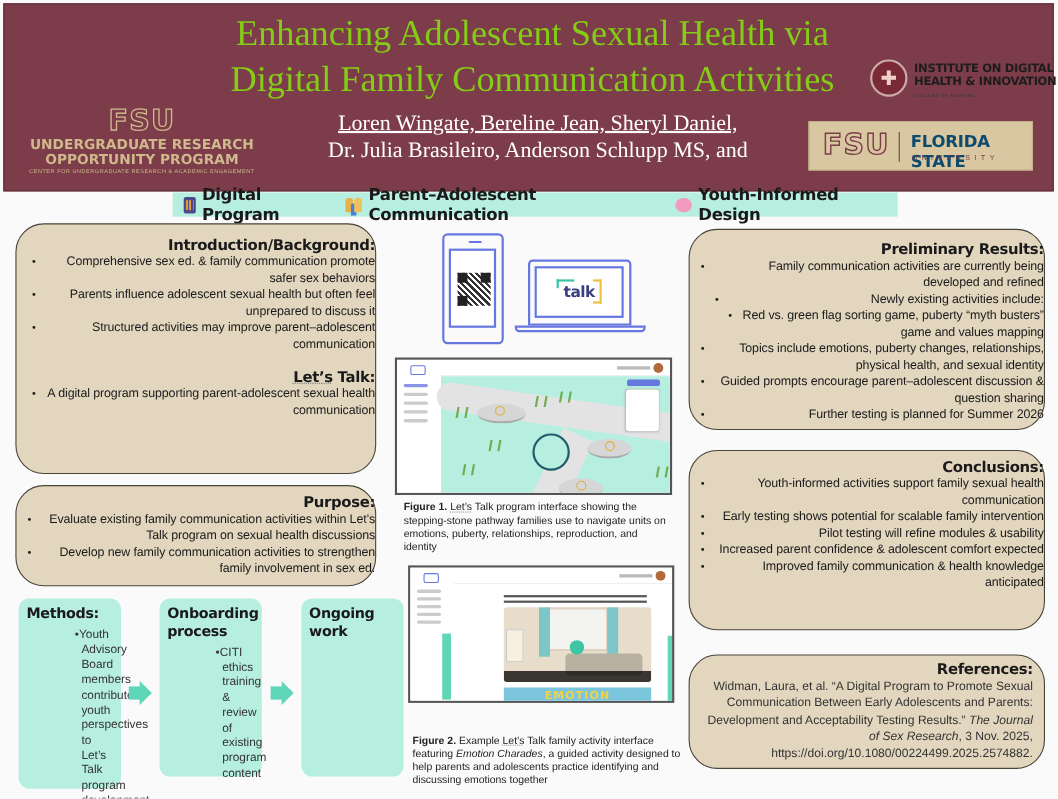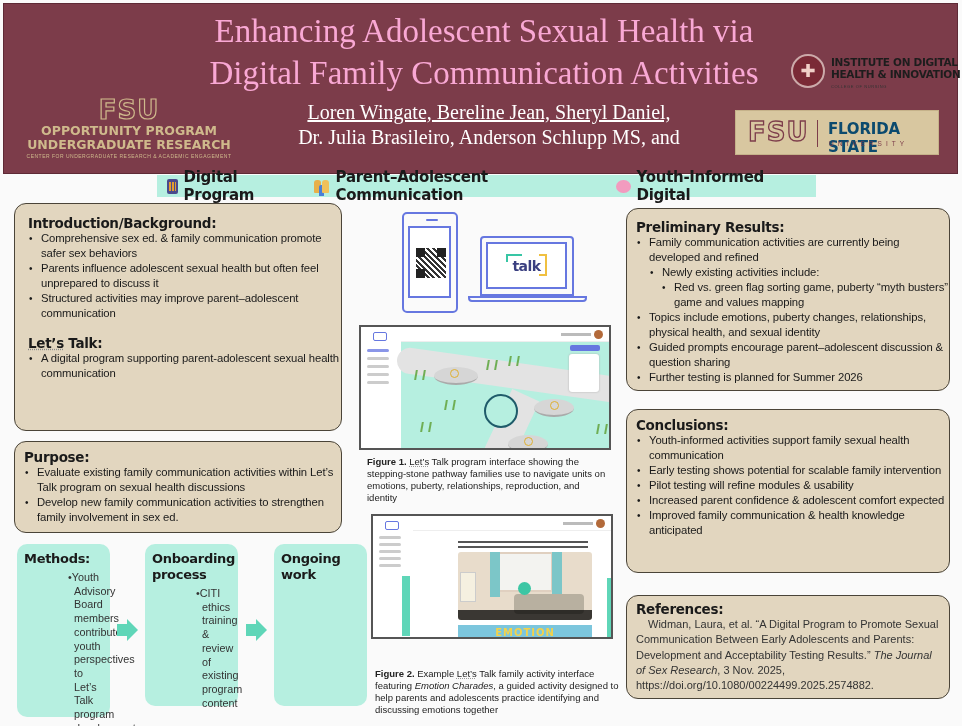--- a/index.html
+++ b/index.html
@@ -1,20 +1,20 @@
 <!DOCTYPE html>
 <html><head>
 <meta charset="utf-8">
 <style>
   * { box-sizing: border-box; margin: 0; padding: 0; }
   html, body { width: 962px; height: 726px; overflow: hidden; background: #fafafa; }
   body { font-family: "Liberation Sans", "DejaVu Sans", sans-serif; color: #1a1a1a; position: relative; }
 
   .header { position: absolute; left: 3px; top: 3px; width: 955px; height: 171px; background: #7c3c4a; border: 1px solid #5e2a36; }
-  .title { position: absolute; left: 150px; top: 6px; width: 660px; text-align: center; font-family: "Liberation Serif", "DejaVu Serif", serif; color: #f9a8d4; font-size: 33px; line-height: 42px; }
+  .title { position: absolute; left: 150px; top: 6px; width: 660px; text-align: center; font-family: "Liberation Serif", "DejaVu Serif", serif; color: #84cc16; font-size: 33px; line-height: 42px; }
   .authors { position: absolute; left: 240px; top: 96px; width: 490px; text-align: center; font-family: "Liberation Serif", "DejaVu Serif", serif; color: #fff; font-size: 20px; line-height: 25px; }
   .authors .u { text-decoration: underline; }
 
   .urop { position: absolute; left: 10px; top: 92px; width: 230px; text-align: center; color: #cfb98c; }
   .urop .fsu { font-size: 26px; font-weight: bold; letter-spacing: 1px; font-family: "DejaVu Sans", sans-serif; color: transparent; -webkit-text-stroke: 1.2px #cfb98c; line-height: 28px; }
   .urop .l1 { font-size: 12.5px; font-weight: bold; line-height: 14px; font-family: "DejaVu Sans", sans-serif; }
   .urop .l2 { font-size: 5px; letter-spacing: 0.5px; line-height: 9px; }
 
   .idhi { position: absolute; left: 787px; top: 49px; width: 170px; height: 42px; }
   .idhi .badge { position: absolute; left: 0; top: 1px; width: 34px; height: 34px; border-radius: 50%; background: #7a2a36; border: 2px solid #caa; display:flex; align-items:center; justify-content:center; color:#f2c; }
@@ -30,21 +30,21 @@
 
   .tagbar { position: absolute; left: 157px; top: 175px; width: 659px; height: 22px; background: #b6efe0; display: flex; align-items: center; padding-left: 10px; gap: 6px; font-size: 15px; font-weight: bold; font-family: "DejaVu Sans", sans-serif; letter-spacing: -0.3px; }
   .tagbar .ico-calc { display:inline-block; width: 11px; height: 15px; background: #4b4a8c; border-radius: 2px; position: relative; }
   .tagbar .ico-calc::after { content:""; position:absolute; left:2px; top:3px; width:7px; height:9px; background:
      repeating-linear-gradient(90deg, #f5a623 0 2px, transparent 2px 3px); opacity: .9; }
   .tagbar .ico-fam { display:inline-block; width: 16px; height: 15px; position: relative; }
   .tagbar .ico-fam::before { content:""; position:absolute; left:0; top:1px; width:7px; height:13px; border-radius:3px 3px 1px 1px; background:#e8b04a; }
   .tagbar .ico-fam::after { content:""; position:absolute; left:8px; top:1px; width:7px; height:13px; border-radius:3px 3px 1px 1px; background:#f0c15a; box-shadow: -4px 4px 0 -1px #4a7fd6; }
   .tagbar .ico-brain { display:inline-block; width: 15px; height: 13px; border-radius: 50%; background: #f29bbf; }
 
-  .box { position: absolute; background: #e2d6bf; border: 1.5px solid #4a4438; border-radius: 12px; }
+  .box { position: absolute; background: #e2d6bf; border: 1.5px solid #4a4438; border-radius: 26px; text-align: right; }
   .box h3 { font-size: 13.5px; font-weight: bold; line-height: 16px; font-family: "DejaVu Sans", sans-serif; letter-spacing: -0.3px; }
   .box ul { list-style: none; }
   .box li { font-size: 11.3px; line-height: 15px; position: relative; padding-left: 13px; letter-spacing: -0.1px; }
   .box li::before { content: "•"; position: absolute; left: 1px; top: 0; font-size: 10px; }
   .box li.l2 { padding-left: 26px; }
   .box li.l2::before { left: 14px; }
   .box li.l3 { padding-left: 38px; }
   .box li.l3::before { left: 26px; }
 
   #intro { left: 14px; top: 203px; width: 328px; height: 228px; padding: 11px 0 0 13px; }
@@ -133,22 +133,22 @@
     <div>Enhancing Adolescent Sexual Health via</div>
     <div>Digital Family Communication Activities</div>
   </div>
   <div class="authors">
     <div class="u">Loren Wingate, Bereline Jean, Sheryl Daniel,</div>
     <div>Dr. Julia Brasileiro, Anderson Schlupp MS, and</div>
   </div>
 
   <div class="urop">
     <div class="fsu">FSU</div>
+    <div class="l1">UNDERGRADUATE RESEARCH</div>
     <div class="l1">OPPORTUNITY PROGRAM</div>
-    <div class="l1">UNDERGRADUATE RESEARCH</div>
     <div class="l2">CENTER FOR UNDERGRADUATE RESEARCH &amp; ACADEMIC ENGAGEMENT</div>
   </div>
 
   <div class="idhi">
     <div class="badge">
         <span>✚</span>
       </div>
     <div class="t1">
       <div>INSTITUTE ON DIGITAL</div>
       <div>HEALTH &amp; INNOVATION</div>
@@ -163,21 +163,21 @@
     <div class="fs2">UNIVERSITY</div>
   </div>
 </div>
 
 <div class="tagbar">
   <span class="ico-calc"></span>
   <span>Digital Program</span>
   <span class="ico-fam"></span>
   <span>Parent–Adolescent Communication</span>
   <span class="ico-brain"></span>
-  <span>Youth-Informed Digital</span>
+  <span>Youth-Informed Design</span>
 </div>
 
 <div class="box" id="intro">
   <h3>Introduction/Background:</h3>
   <ul>
     <li>Comprehensive sex ed. &amp; family communication promote safer sex behaviors</li>
     <li>Parents influence adolescent sexual health but often feel unprepared to discuss it</li>
     <li>Structured activities may improve parent–adolescent communication</li>
   </ul>
   <div class="sec2">

